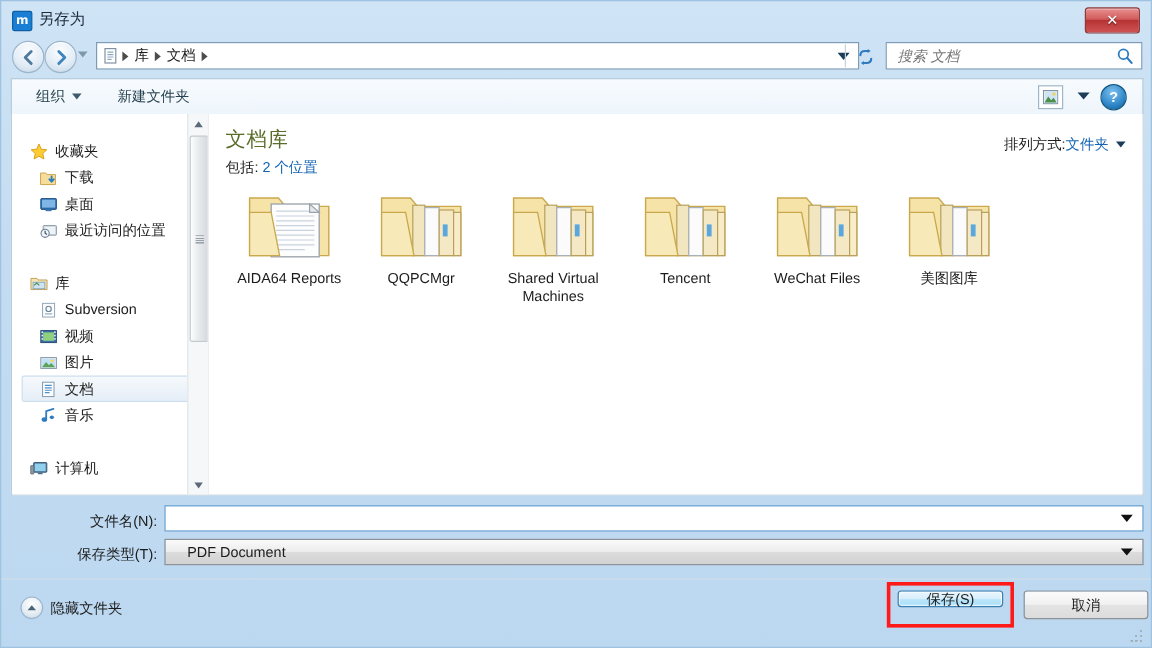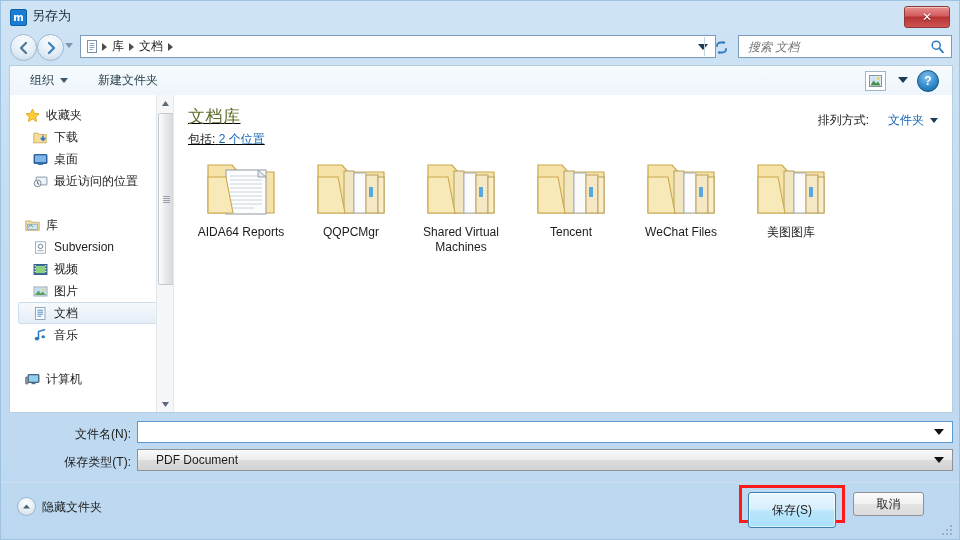--- a/index.html
+++ b/index.html
@@ -129,21 +129,21 @@
   
   #explorer{
     position:absolute;left:8px;top:94px;width:944px;height:318px;
     border:1px solid #b9cedd;border-top:none;box-sizing:border-box;
     background:#fff;display:flex;
   }
   #sidebar{
     width:163px;background:#fff;position:relative;overflow:hidden;
     border-right:1px solid #e3e8ec;
   }
-  .nav-group{margin-top:9px;}
+  .nav-group{margin-top:20px;}
   .nav-row{
     height:22px;display:flex;align-items:center;padding-left:22px;
     font-size:12px;color:#1c1c1c;cursor:pointer;box-sizing:border-box;
   }
   .nav-row.head{padding-left:14px;font-weight:normal;}
   .nav-row.selected{
     background:linear-gradient(to bottom,#f6f9fc 0%,#e5eef7 100%);
     border:1px solid #cbdef0;border-radius:2px;
     margin:0 4px 0 8px;padding-left:13px;
   }
@@ -161,29 +161,29 @@
   #sb-down{bottom:0;}
   #sb-thumb{
     position:absolute;left:1px;top:18px;width:14px;height:170px;
     background:linear-gradient(to right,#fdfdfd 0%,#e8ebee 45%,#d6dade 100%);
     border:1px solid #c3c9cf;border-radius:2px;cursor:pointer;
     display:flex;align-items:center;justify-content:center;
   }
   #sb-grip{width:7px;height:7px;
     background:repeating-linear-gradient(to bottom,#9aa2a9 0 1px,transparent 1px 2px);}
   #content{flex:1;position:relative;background:#fff;overflow:hidden;}
-  #lib-header{position:absolute;left:14px;top:10px;text-decoration:underline;}
+  #lib-header{position:absolute;left:14px;top:10px;}
   #lib-title{font-size:17px;color:#5b6d2a;letter-spacing:.5px;}
   #lib-sub{margin-top:3px;font-size:12px;color:#1c1c1c;}
   #lib-sub a{color:#1464b4;text-decoration:none;cursor:pointer;}
   #arrange{
     position:absolute;right:14px;top:17px;display:flex;align-items:center;
     font-size:12px;color:#1c1c1c;
   }
-  #arrange .val{color:#1464b4;margin-left:19px;cursor:pointer;}
+  #arrange .val{color:#1464b4;margin-left:0;cursor:pointer;}
   #arrange .caret{
     margin-left:6px;width:0;height:0;
     border-left:4px solid transparent;border-right:4px solid transparent;
     border-top:5px solid #1c3c58;cursor:pointer;
   }
   #grid{
     position:absolute;left:12px;top:60px;right:6px;
     display:flex;flex-wrap:wrap;
   }
   .folder-item{
@@ -230,29 +230,29 @@
   #hide-ico{
     width:17px;height:17px;border-radius:50%;margin-right:6px;
     background:radial-gradient(circle at 50% 30%,#fdfefe 0%,#e6eef5 55%,#c6d6e3 100%);
     border:1px solid #9db6cb;display:flex;align-items:center;justify-content:center;
   }
   #save-highlight{
     position:absolute;left:738px;top:484px;width:106px;height:38px;
     border:3px solid #ff1a1a;box-sizing:border-box;
   }
   #save-btn{
-    position:absolute;left:747px;top:491px;width:88px;height:36px;
+    position:absolute;left:747px;top:491px;width:88px;height:14px;
     border:1px solid #3c7fb1;border-radius:3px;box-sizing:border-box;
     background:linear-gradient(to bottom,#eaf6fd 0%,#d7effc 48%,#bce6fb 52%,#a8e0fa 100%);
     display:flex;align-items:center;justify-content:center;
     font-size:12px;color:#1c1c1c;cursor:pointer;
     box-shadow:inset 0 0 0 1px rgba(255,255,255,.65);
   }
   #cancel-btn{
-    position:absolute;left:852px;top:491px;width:71px;height:24px;
+    position:absolute;left:852px;top:491px;width:104px;height:24px;
     border:1px solid #8d9299;border-radius:3px;box-sizing:border-box;
     background:linear-gradient(to bottom,#fbfbfb 0%,#f1f1f1 48%,#e3e3e3 52%,#dcdcdc 100%);
     display:flex;align-items:center;justify-content:center;
     font-size:12px;color:#1c1c1c;cursor:pointer;
   }
   #resize-grip{
     position:absolute;right:5px;bottom:4px;width:12px;height:12px;
     background:
       radial-gradient(circle 1px at 9px 3px,#9fb0bd 99%,transparent 100%),
       radial-gradient(circle 1px at 5px 7px,#9fb0bd 99%,transparent 100%),

